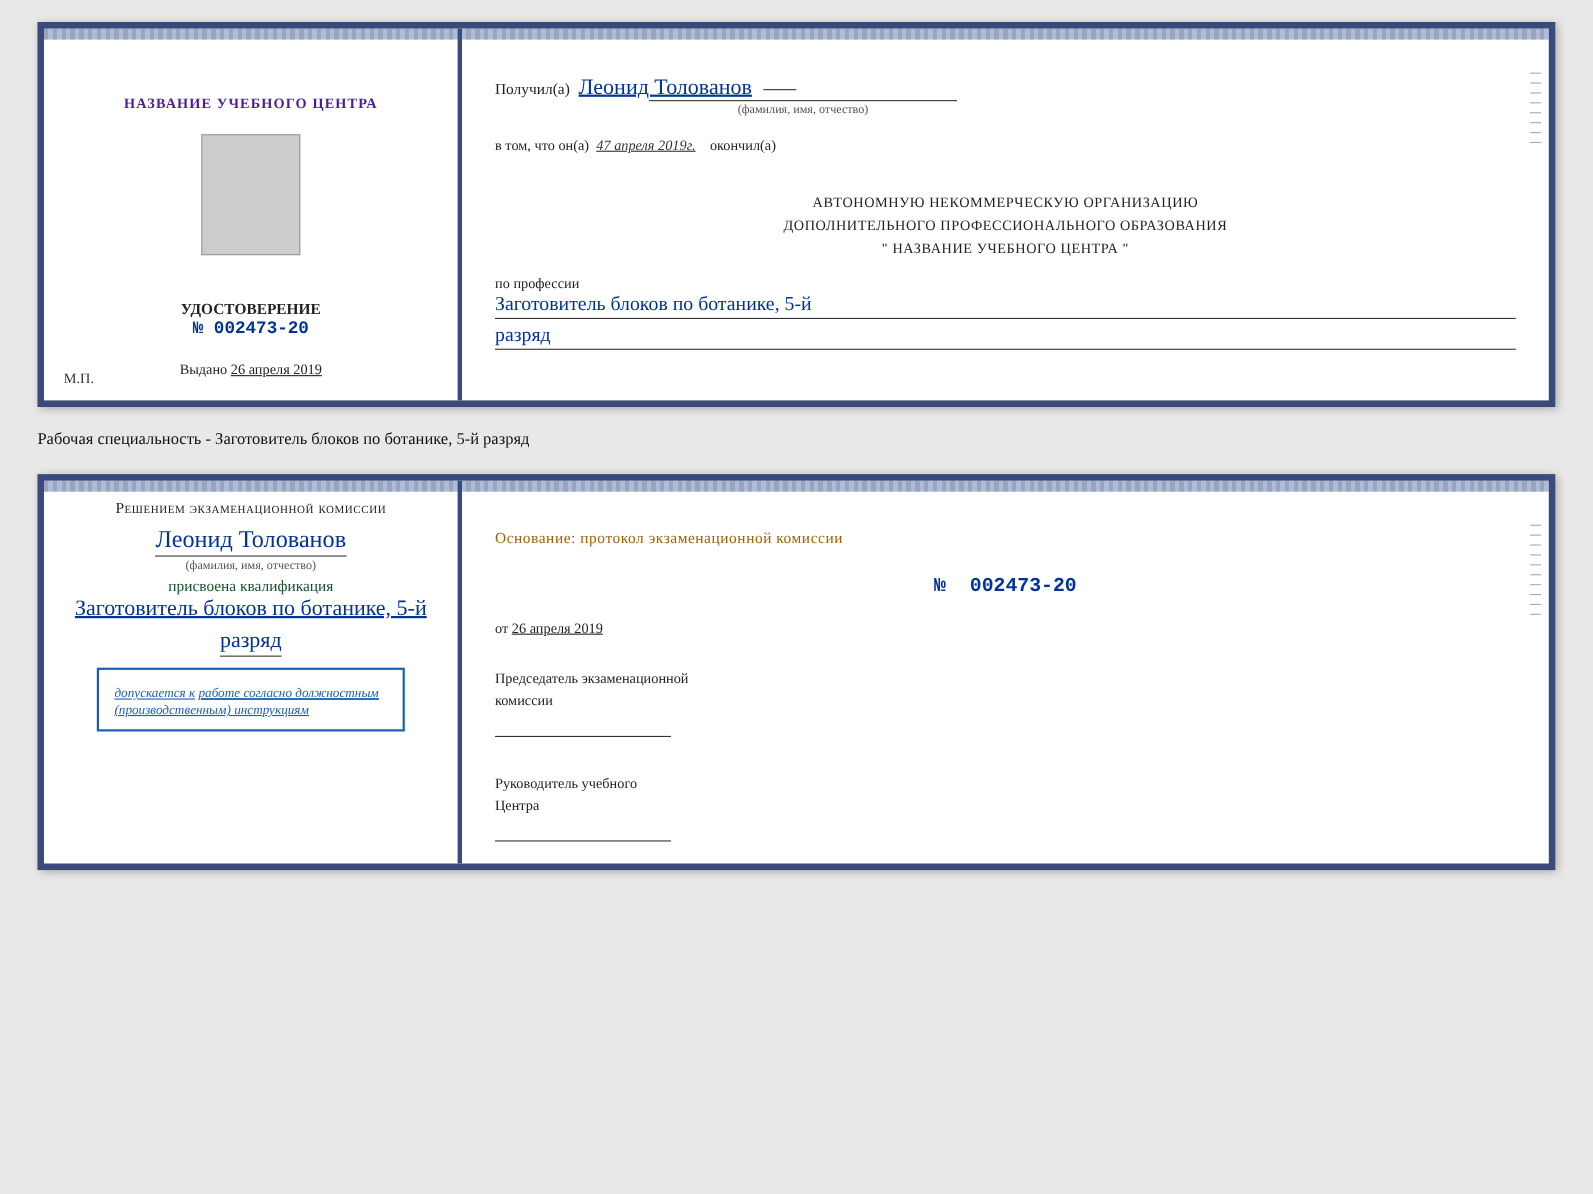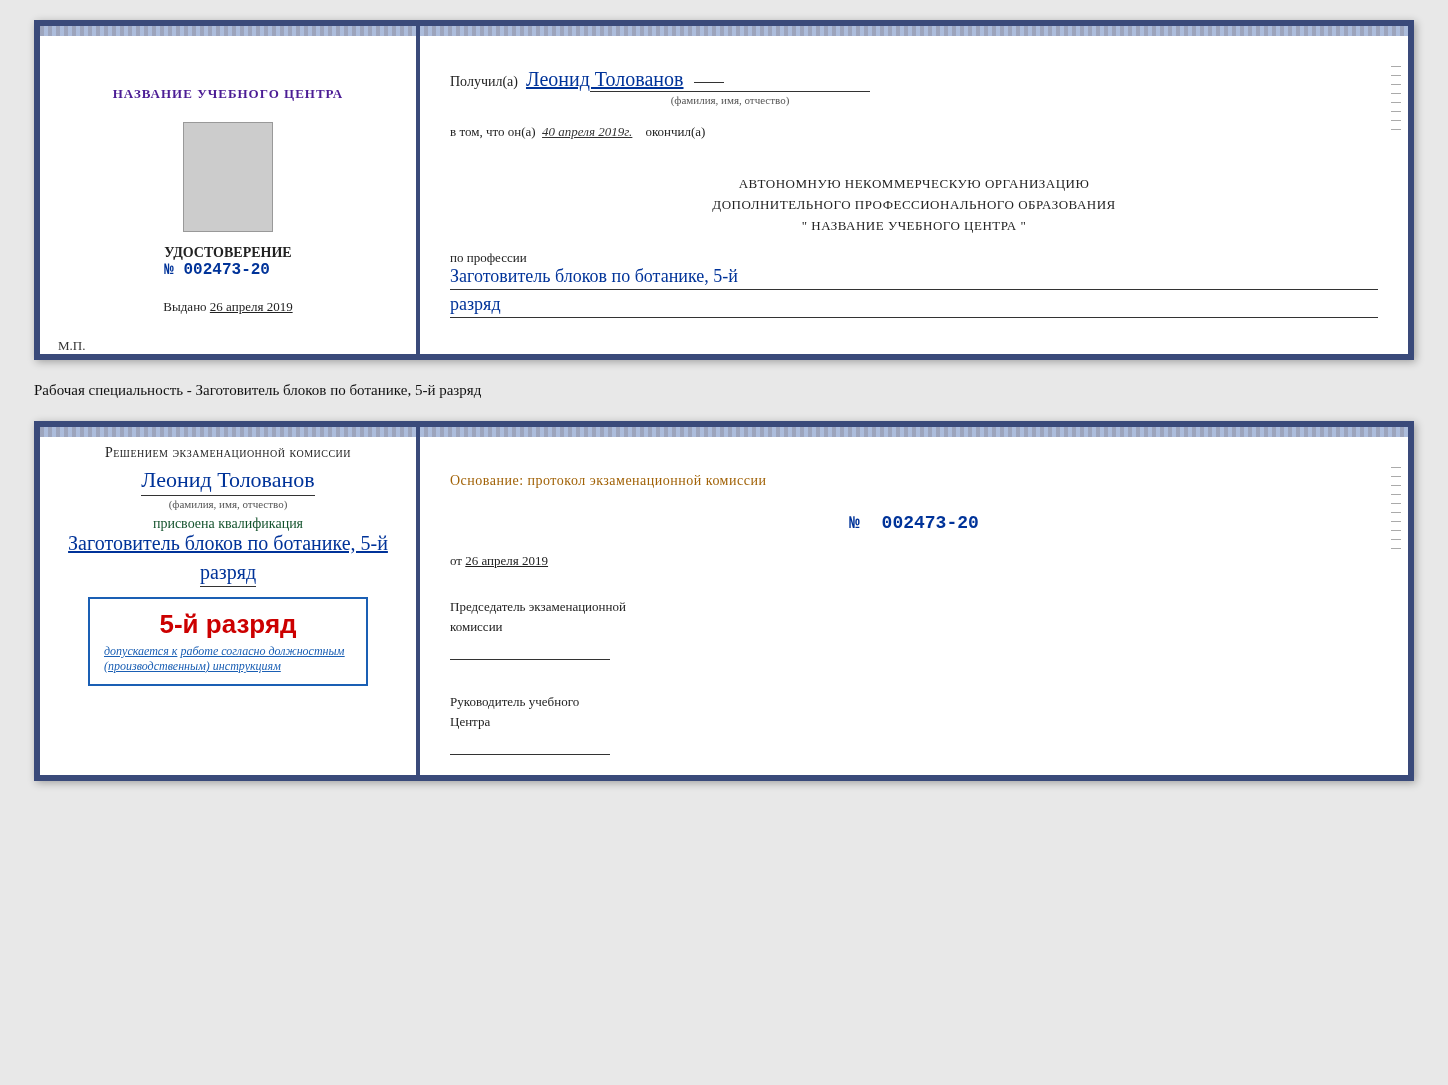--- a/index.html
+++ b/index.html
@@ -73,21 +73,22 @@
 
     .photo-placeholder {
       width: 90px;
       height: 110px;
       background: #ccc;
       margin: 20px auto 10px;
       border: 1px solid #999;
     }
 
     .udostoverenie-block {
-      margin-top: 3px;
+      text-align: center;
+      margin-top: 32px;
     }
     .udostoverenie-label {
       font-size: 14px;
       font-weight: bold;
       text-transform: uppercase;
       color: #222;
     }
     .udostoverenie-number {
       font-size: 16px;
       font-weight: bold;
@@ -101,21 +102,21 @@
       font-size: 13px;
       color: #222;
     }
     .vydano-date {
       font-size: 13px;
       color: #222;
       text-decoration: underline;
     }
     .mp-label {
       position: absolute;
-      bottom: 0;
+      bottom: 12px;
       left: 18px;
       font-size: 13px;
       color: #333;
     }
 
     
     .poluchil-line {
       font-size: 14px;
       color: #222;
       margin-top: 14px;
@@ -360,21 +361,21 @@
     <div class="doc-right">
       <div style="margin-top:10px;">
         <span class="poluchil-line">Получил(а)</span>
         <span class="poluchil-name">Леонид Толованов</span>
         <span style="display:inline-block; width:30px; height:1px; background:#333; vertical-align:middle; margin-left:6px;"></span>
         <div class="fio-hint">(фамилия, имя, отчество)</div>
       </div>
 
       <div class="vtom-line">
         <span>в том, что он(а)</span>
-        &nbsp;<span class="vtom-date">40 апреля 2019г.</span>
+        &nbsp;<span class="vtom-date">47 апреля 2019г.</span>
         &nbsp;&nbsp;
         <span class="okonchil">окончил(а)</span>
       </div>
 
       <div class="avtonomnuyu-block">
         <div>АВТОНОМНУЮ НЕКОММЕРЧЕСКУЮ ОРГАНИЗАЦИЮ</div>
         <div>ДОПОЛНИТЕЛЬНОГО ПРОФЕССИОНАЛЬНОГО ОБРАЗОВАНИЯ</div>
         <div class="nazvanie-quotes">" НАЗВАНИЕ УЧЕБНОГО ЦЕНТРА "</div>
       </div>
 
@@ -409,21 +410,20 @@
       <div class="leonid-name" style="margin-top:6px;">Леонид Толованов</div>
       <div class="fio-hint-center">(фамилия, имя, отчество)</div>
 
       <div class="prisvoena-block">
         <span>присвоена квалификация</span>
       </div>
       <span class="prof-big">Заготовитель блоков по ботанике, 5-й</span>
       <span class="razryad-big">разряд</span>
 
       <div class="stamp-box">
-        <div class="stamp-razryad">5-й разряд</div>
         <div class="dopuskaetsya-text">
           <span>допускается к</span>
           <span> <span><span>работе согласно должностным</span></span></span>
           <div><span>(производственным) инструкциям</span></div>
         </div>
       </div>
     </div>
 
     <div class="doc-right">
       <div class="osnovanie-block">

